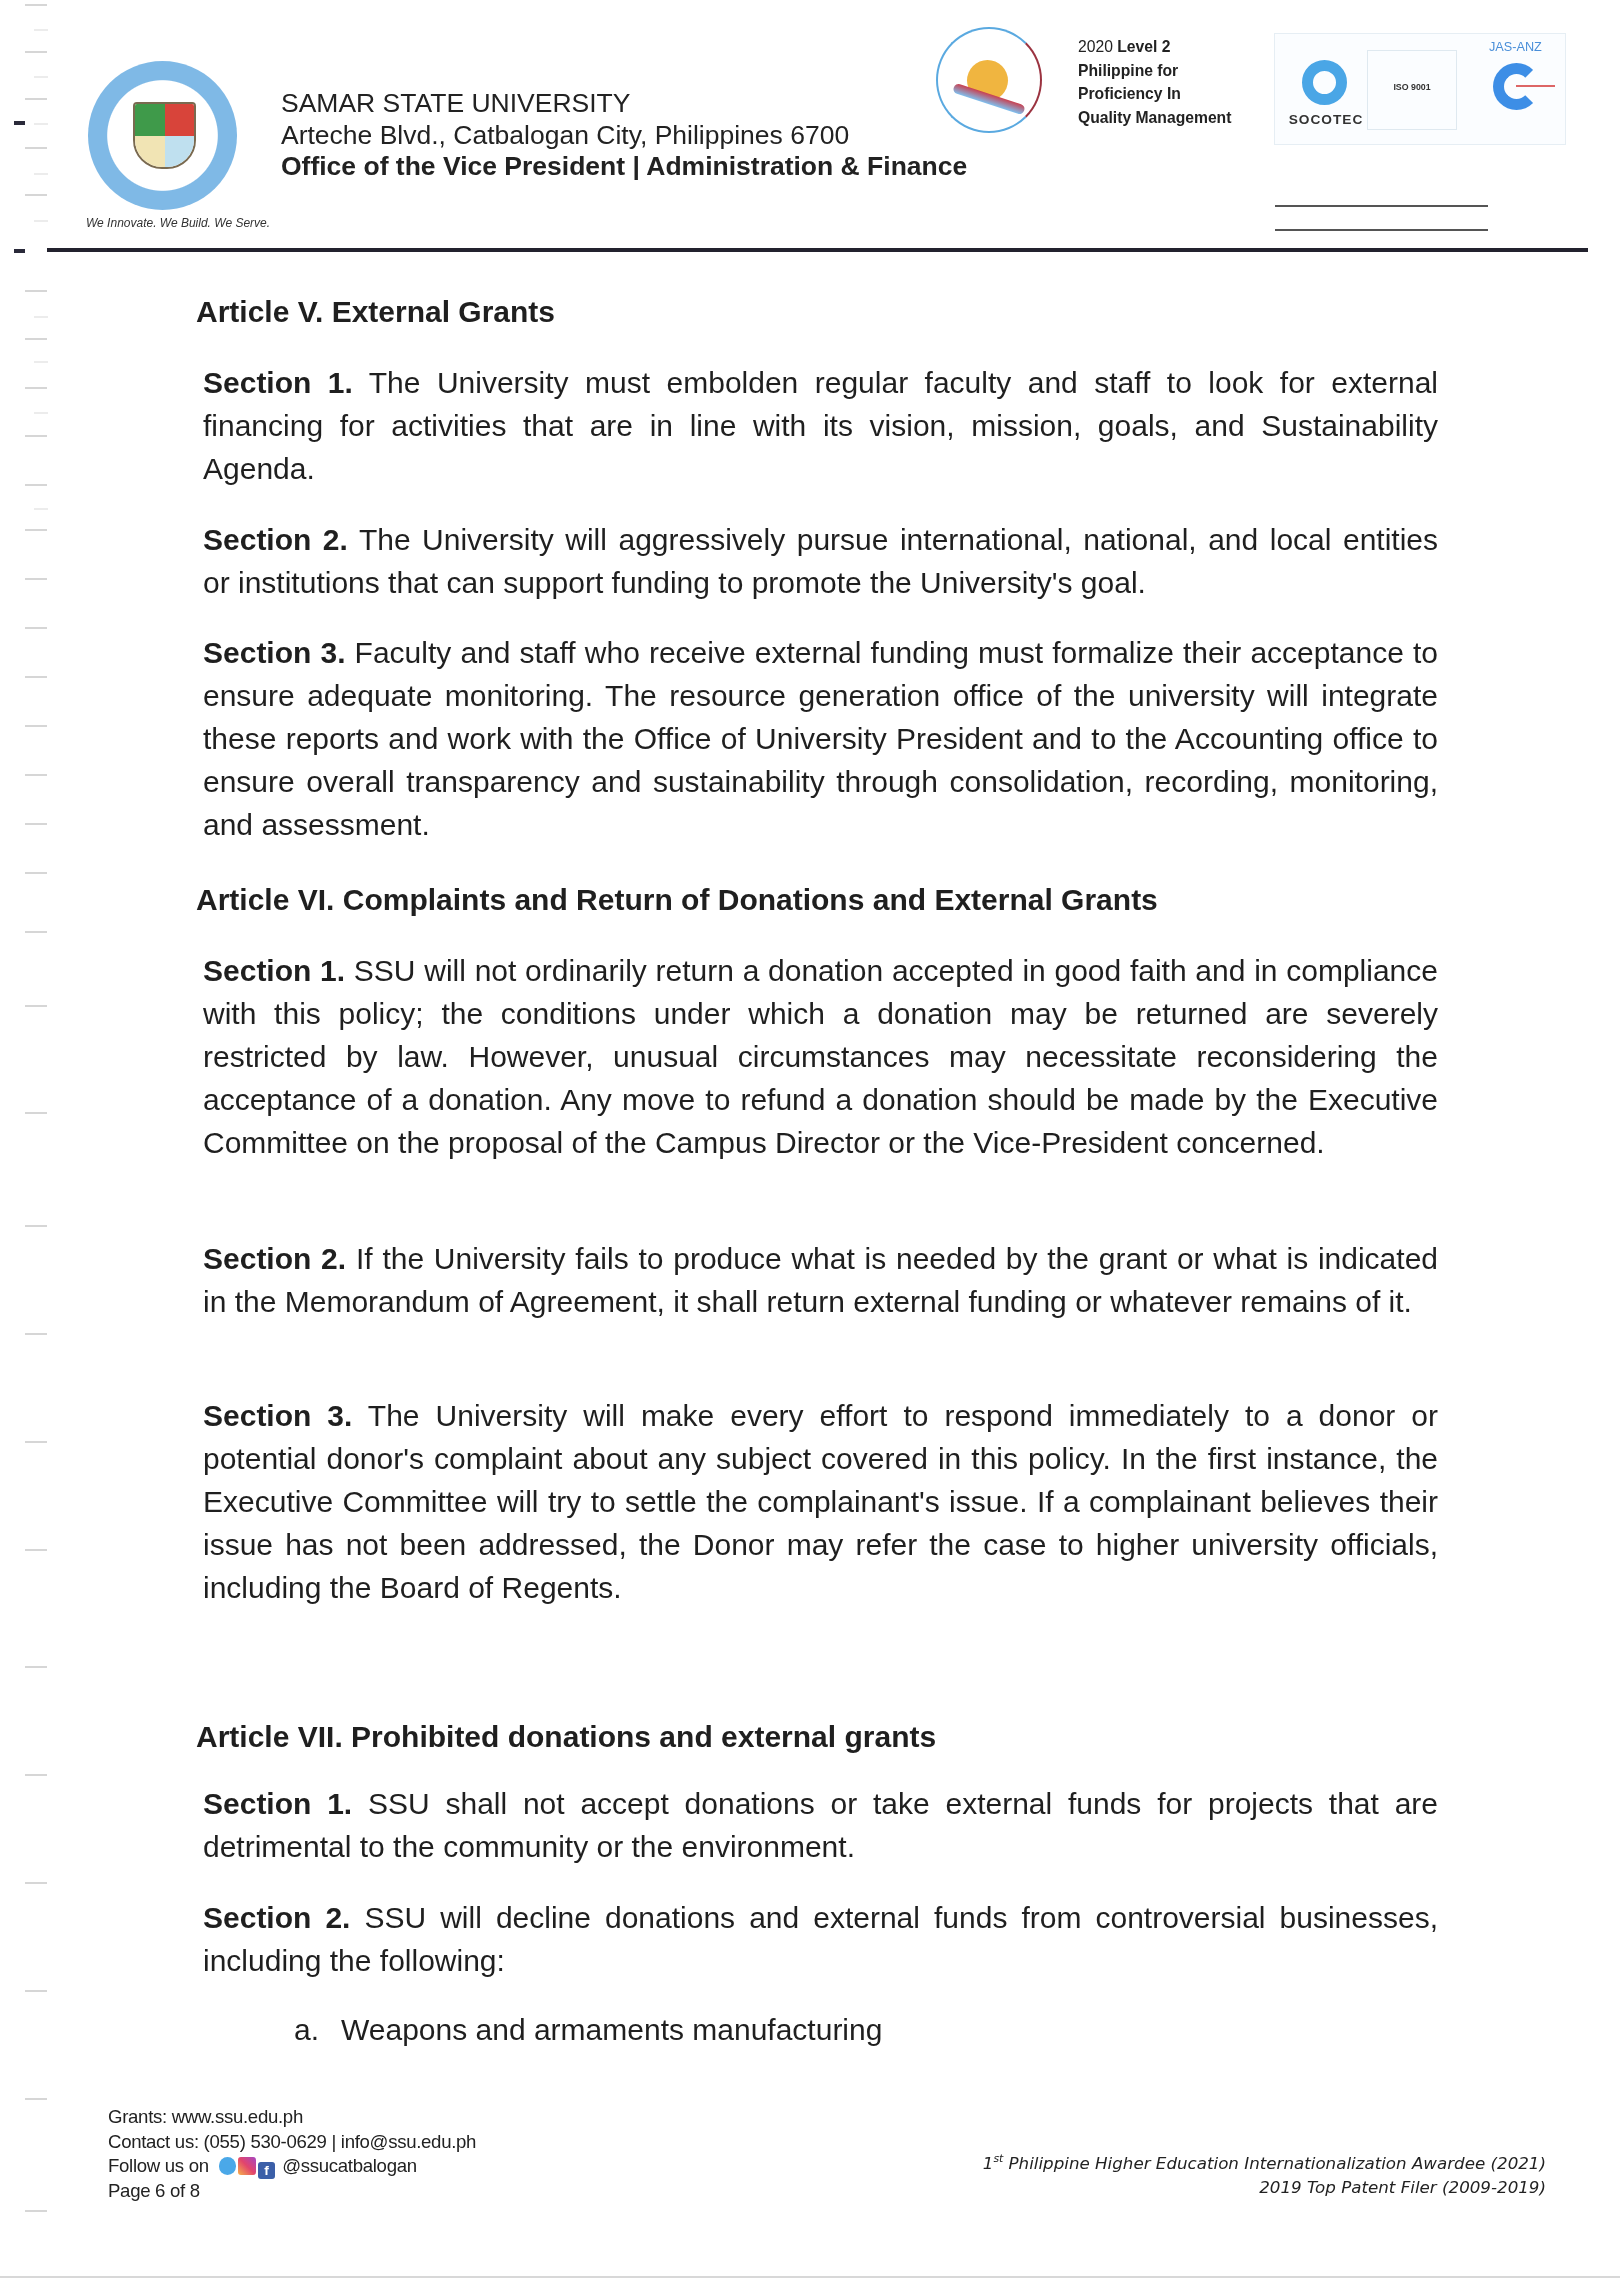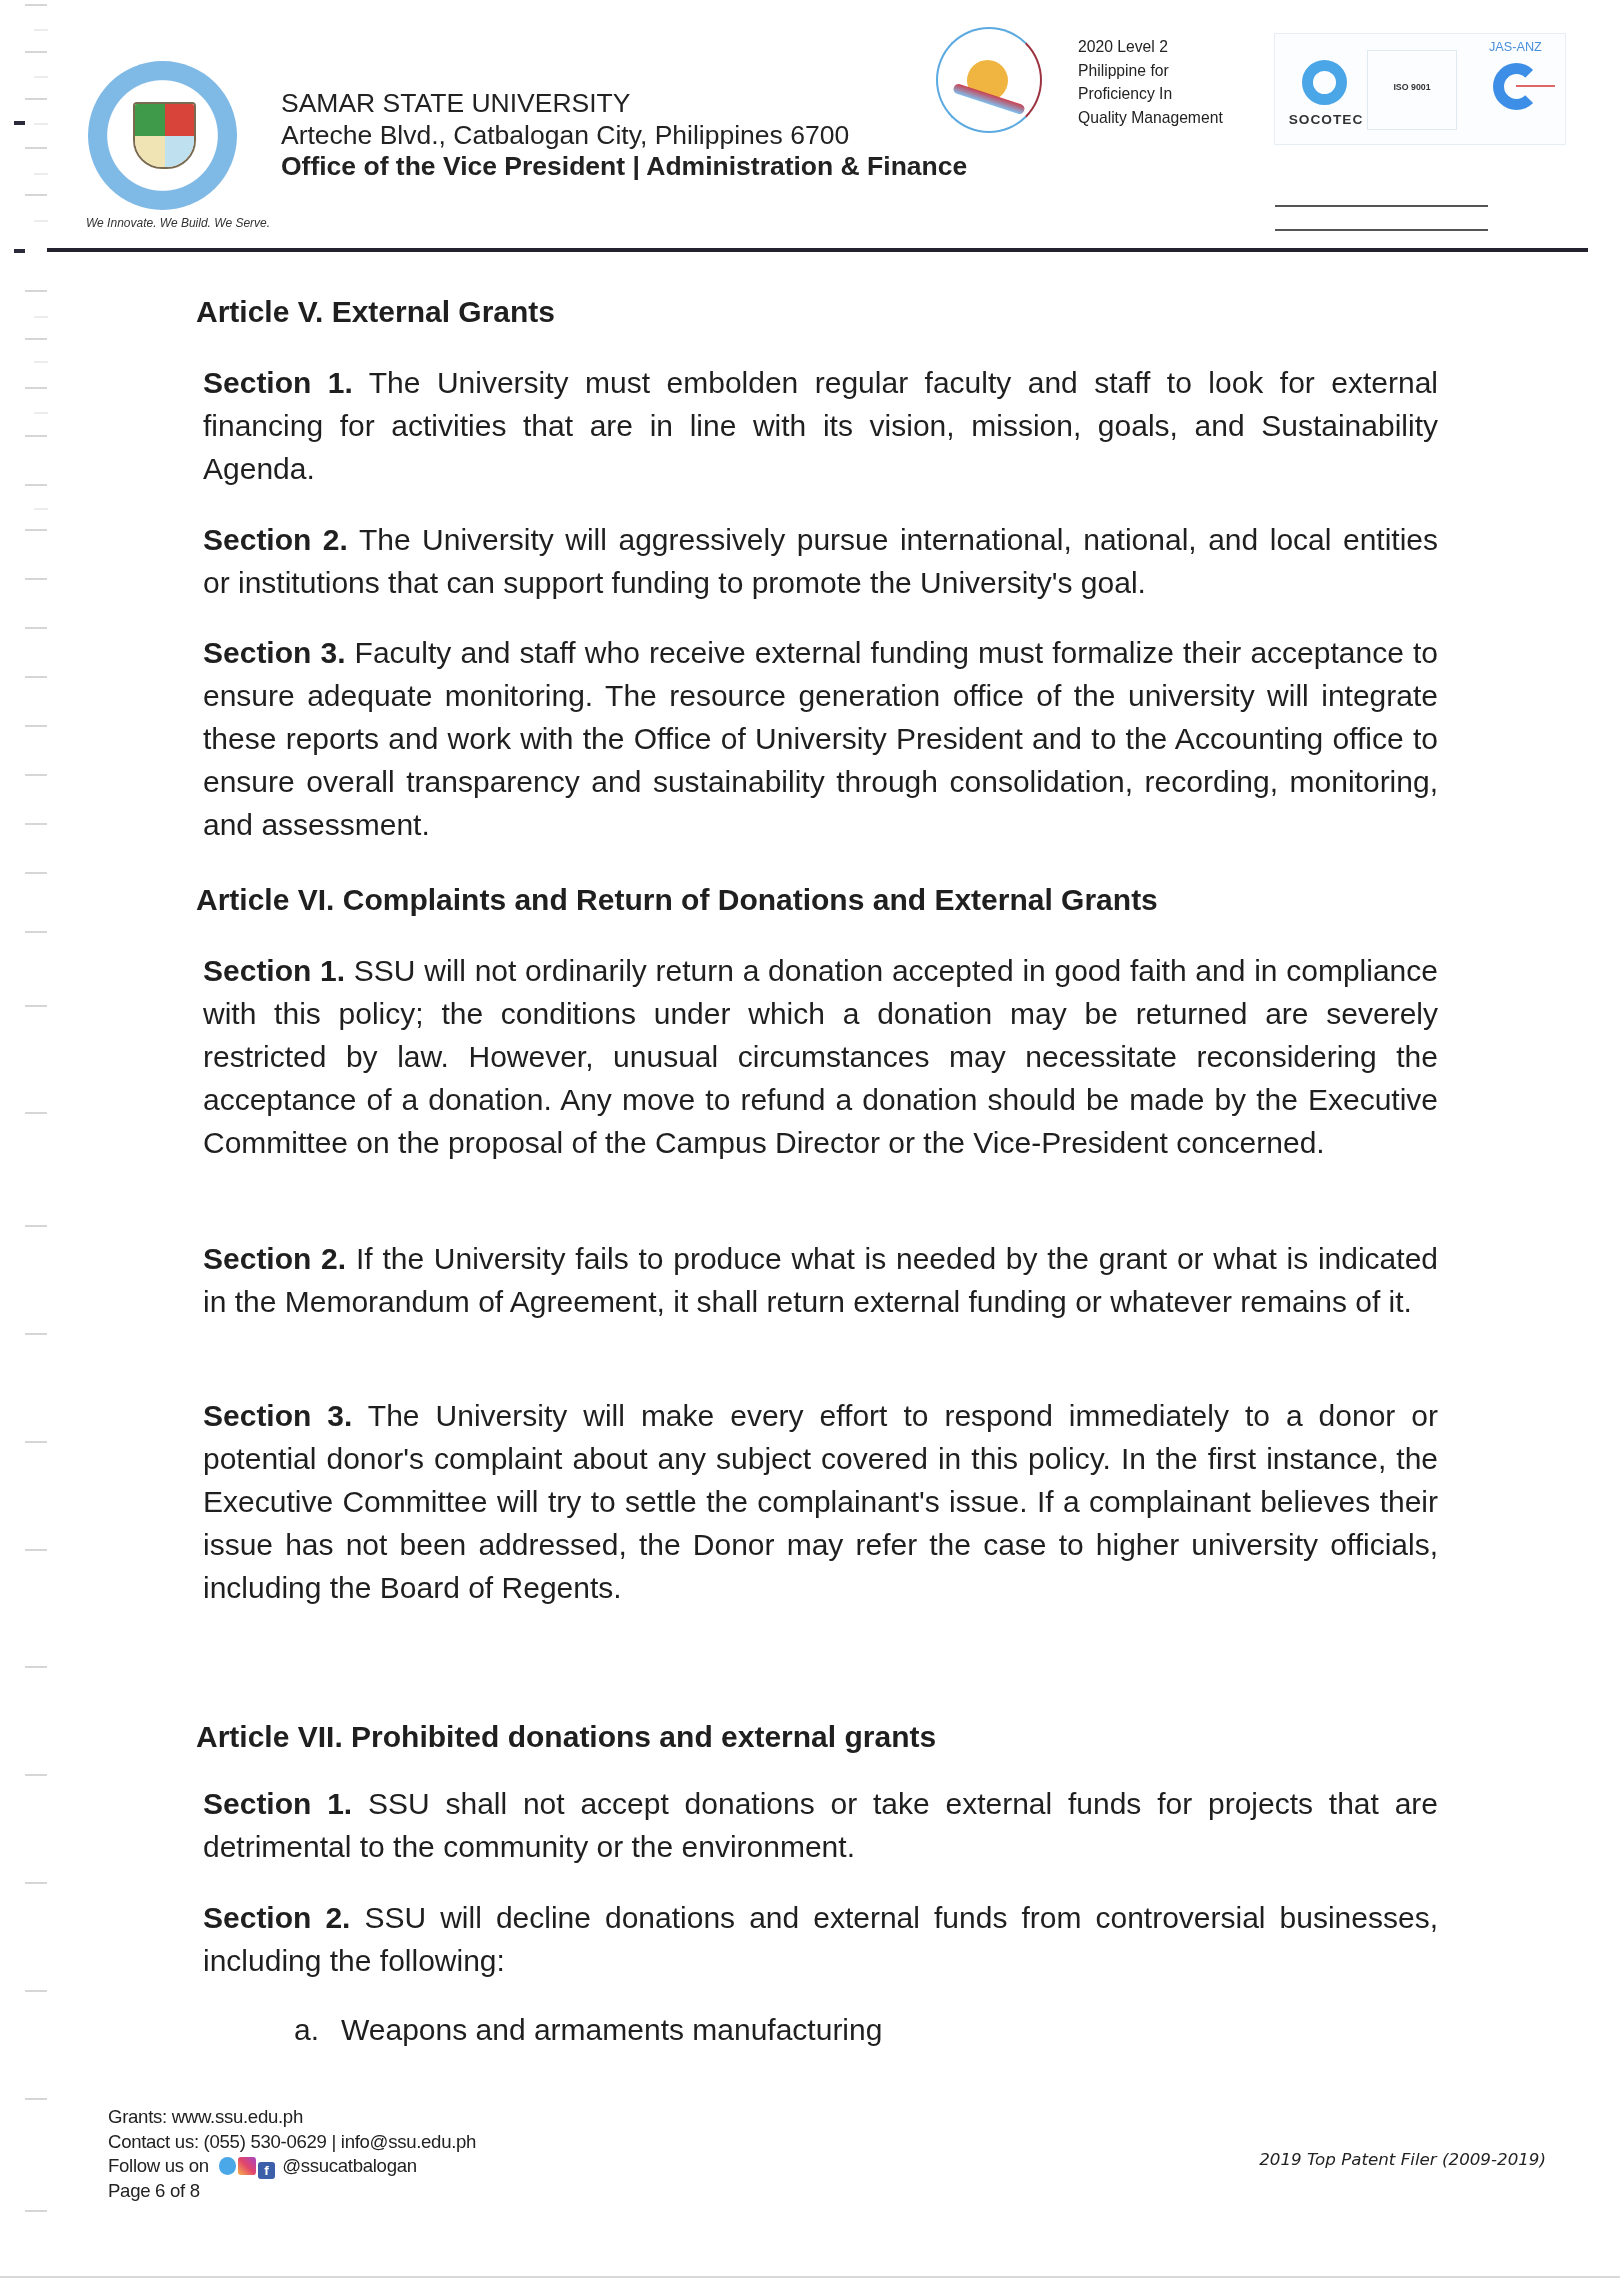--- a/index.html
+++ b/index.html
@@ -17,21 +17,21 @@
   .seal-shield .q { position:absolute; width:50%; height:50%; }
   .tagline { left:86px; top:216px; font-size:12px; color:#333; font-style:italic; }
   .hdr-line1 { left:281px; top:88px; font-size:26.5px; color:#222; }
   .hdr-line2 { left:281px; top:120px; font-size:26.5px; color:#222; }
   .hdr-line3 { left:281px; top:151px; font-size:26.5px; font-weight:bold; color:#222; }
   .pqa { left:936px; top:27.4px; width:106px; height:106px; border-radius:50%;
          border:2.9px solid #5aa9e0; border-right-color:#9b3340; box-sizing:border-box; }
   .pqa-sun { position:absolute; left:29px; top:31px; width:41px; height:41px; border-radius:50%; background:#f0b540; }
   .pqa-wave { position:absolute; left:13.7px; top:65px; width:74px; height:9.8px; border-radius:4.9px; background:linear-gradient(#c94050, #7fc0ef); transform:rotate(18deg); }
   .award { left:1078px; top:35px; font-size:15.7px; line-height:23.5px; color:#222; }
-  .award b { font-weight:normal; }
+  .award b { font-weight:bold; }
   .iso { left:1274px; top:33px; width:290px; height:110px; border:1px solid #e6eef4; background:#fbfdff; }
   .soco-ring { position:absolute; left:27.4px; top:25.5px; width:45px; height:45px; border-radius:50%; border:11.8px solid #4aa6e6; box-sizing:border-box; }
   .soco-label { position:absolute; left:13.7px; top:78px; font-size:13.7px; font-weight:bold; color:#333; letter-spacing:1px; }
   .iso-box { position:absolute; left:92px; top:15.7px; width:88px; height:78px; border:1px solid #dfe9f0; }
   .iso-label { position:absolute; left:0; top:31px; width:88px; text-align:center; font-size:8.8px; font-weight:bold; color:#333; }
   .jas-label { position:absolute; left:214px; top:5.9px; font-size:12.7px; color:#4a8fd9; }
   .jas-c { position:absolute; left:218px; top:29px; width:47px; height:47px; border-radius:50%; border:11.8px solid #3d8ee6; border-right-color:transparent; box-sizing:border-box; }
   .jas-bar { position:absolute; left:241px; top:51px; width:39px; height:2px; background:#d66; }
   .sig-line { position:absolute; left:1275px; width:213px; height:2px; background:#555; }
   .main-rule { left:47px; top:248px; width:1541px; height:3.9px; background:#23222e; }
@@ -183,17 +183,18 @@
     <div>Grants: www.ssu.edu.ph</div>
     <div>Contact us: (055) 530-0629 | info@ssu.edu.ph</div>
     <div>
       <span>Follow us on</span>
       &nbsp;<span class="social tw"></span><span class="social ig"></span><span class="social fb">f</span>
       <span>@ssucatbalogan</span>
     </div>
     <div>Page 6 of 8</div>
   </div>
   <div class="abs foot-right">
+    <div><span>1</span><sup>st</sup> <span>Philippine Higher Education Internationalization Awardee (2021)</span></div>
     <div>2019 Top Patent Filer (2009-2019)</div>
   </div>
   <div class="abs bottom-rule"></div>
 </footer>
 
 
 </body></html>

